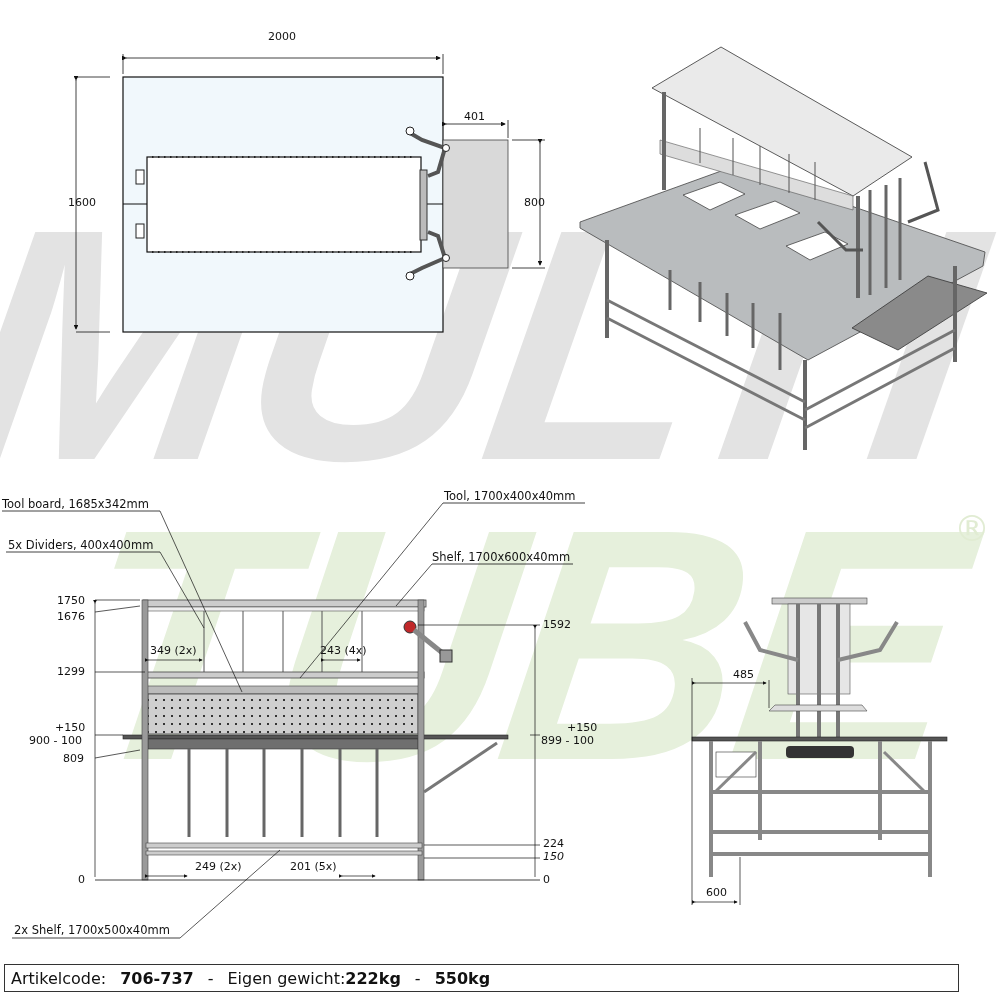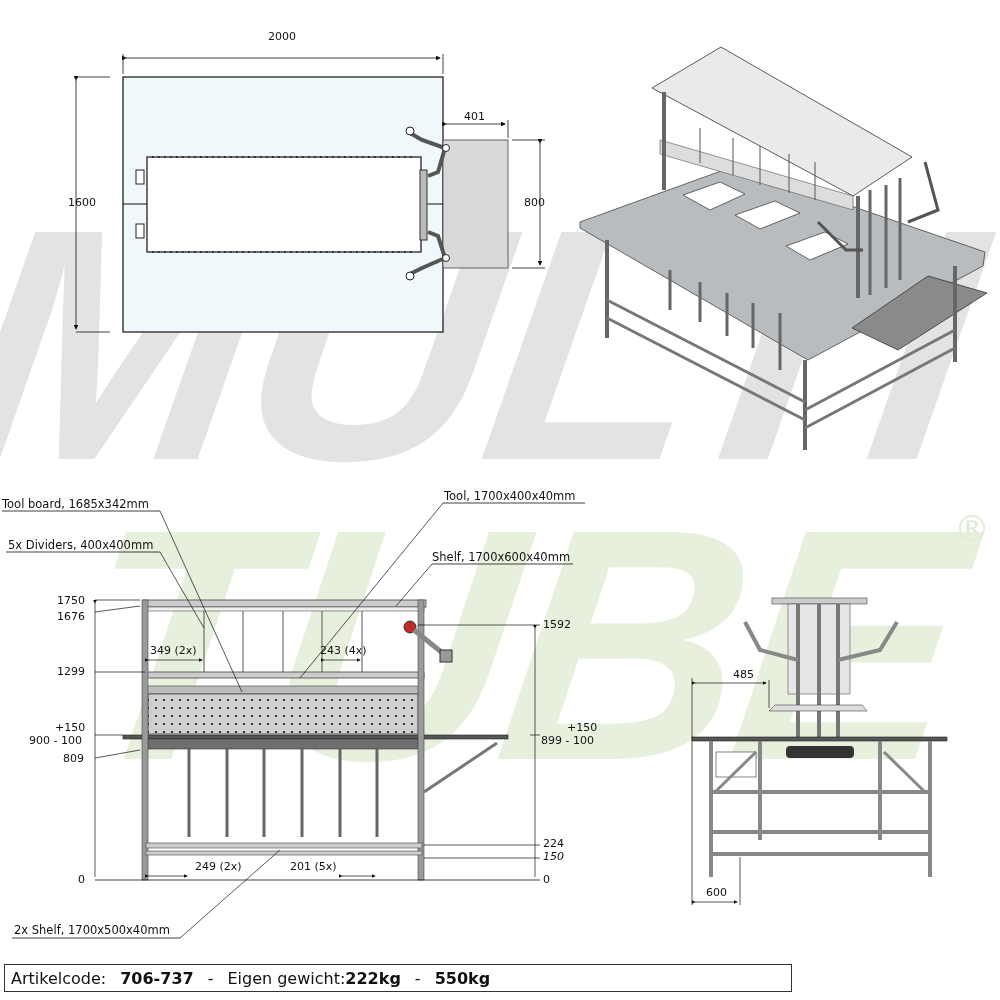--- a/index.html
+++ b/index.html
@@ -6,21 +6,21 @@
   body { width:1000px; height:1000px; position:relative; overflow:hidden;
          font-family:"DejaVu Sans", "Liberation Sans", sans-serif; color:#111; }
   .wm { position:absolute; font-family:"Liberation Sans", sans-serif; font-weight:bold; font-style:italic;
         letter-spacing:-6px; line-height:1; white-space:nowrap; }
   .wm-multi { left:-10px; top:180px; font-size:330px; color:#e3e3e3; transform:scaleX(1.05) skewX(-8deg); }
   .wm-tube { left:80px; top:480px; font-size:330px; color:#e6f0dc; transform:skewX(-8deg); }
   .reg { position:absolute; left:954px; top:508px; font-size:36px; color:#e1ecd3; }
   .dim { font-size:11px; position:absolute; white-space:nowrap; }
   .lbl { font-size:11.5px; position:absolute; white-space:nowrap; }
   svg { position:absolute; left:0; top:0; }
-  .footer { position:absolute; left:4px; top:964px; width:788px; height:28px; border:1px solid #333;
+  .footer { position:absolute; left:4px; top:964px; width:955px; height:28px; border:1px solid #333;
             font-size:16px; display:flex; align-items:center; padding-left:6px; box-sizing:border-box; }
   .footer b { font-weight:bold; }
   .footer .sep { margin:0 14px; }
 </style>
 </head>
 <body>
 
 <div class="wm wm-multi">MULTI</div>
 <div class="wm wm-tube">TUBE</div>
 <div class="reg">®</div>

